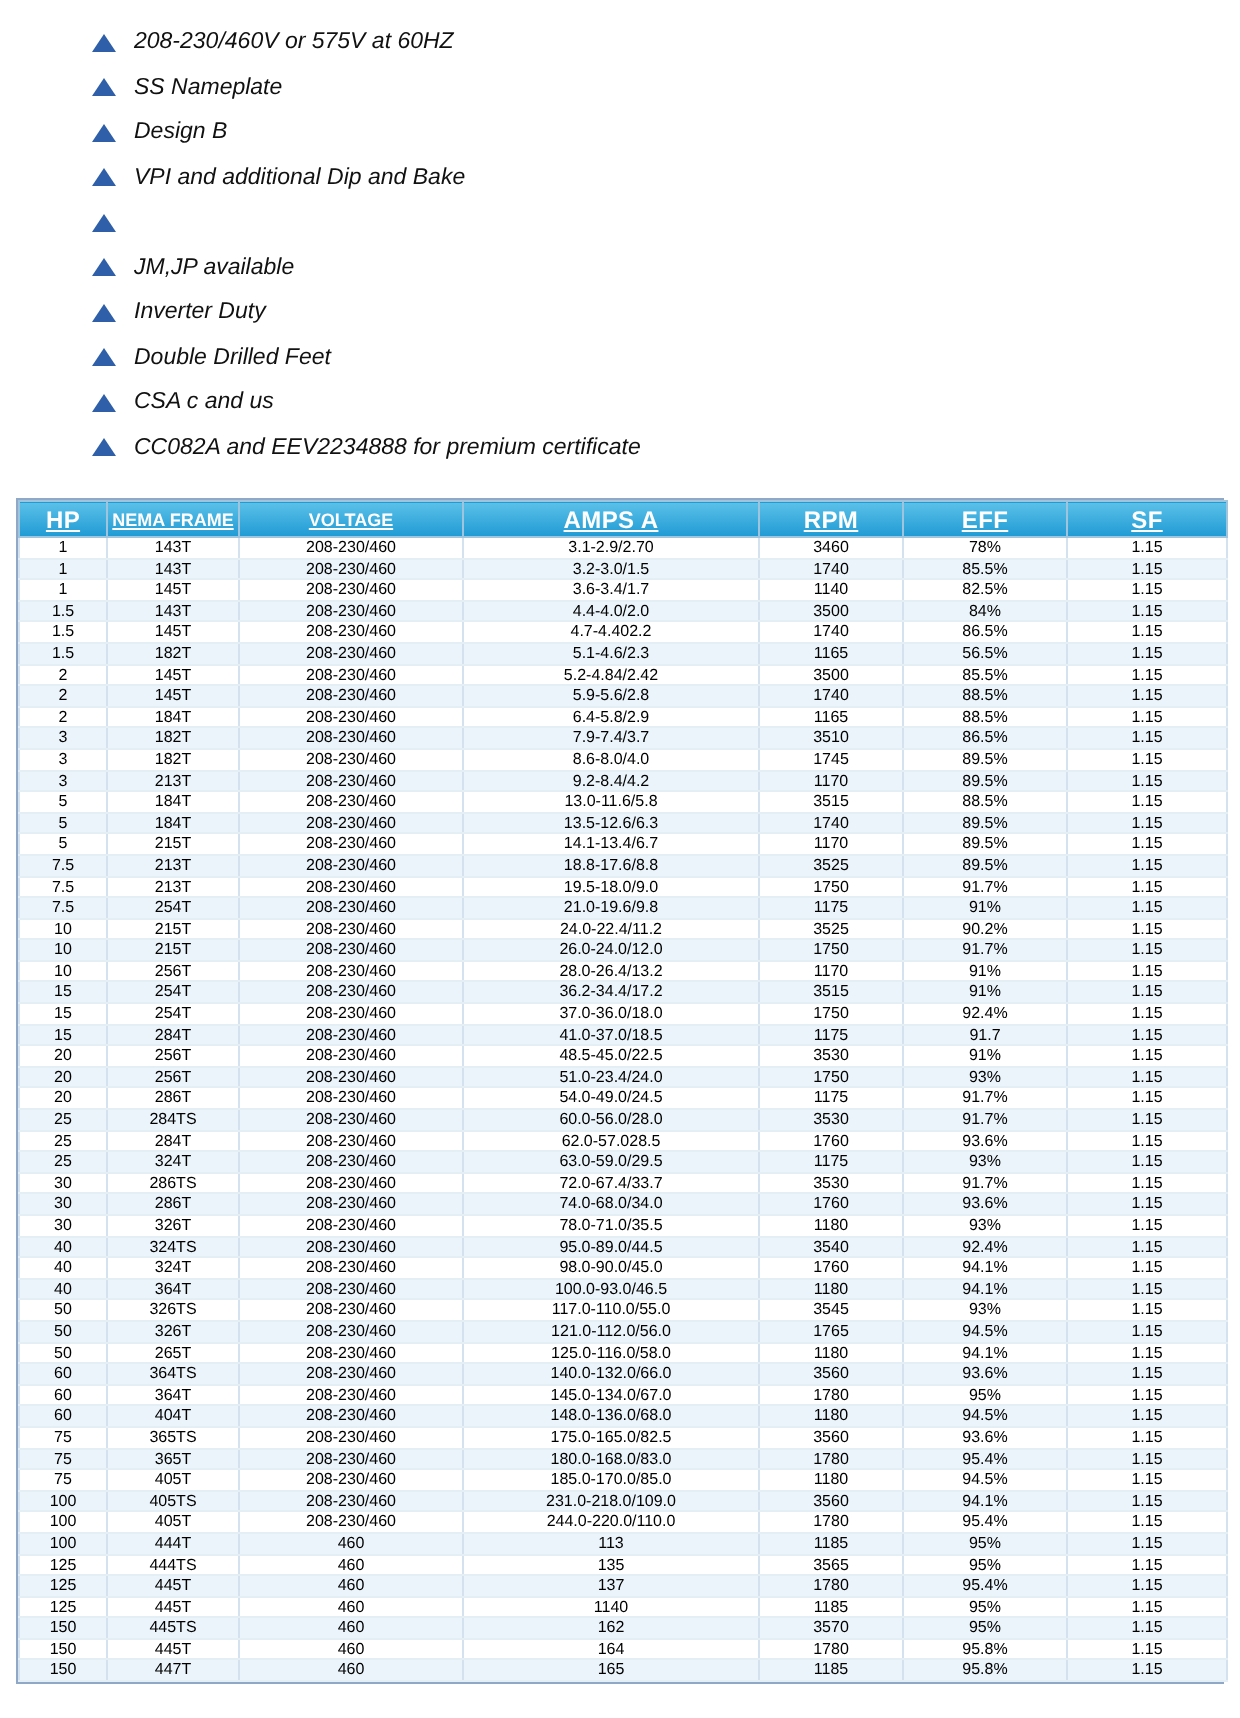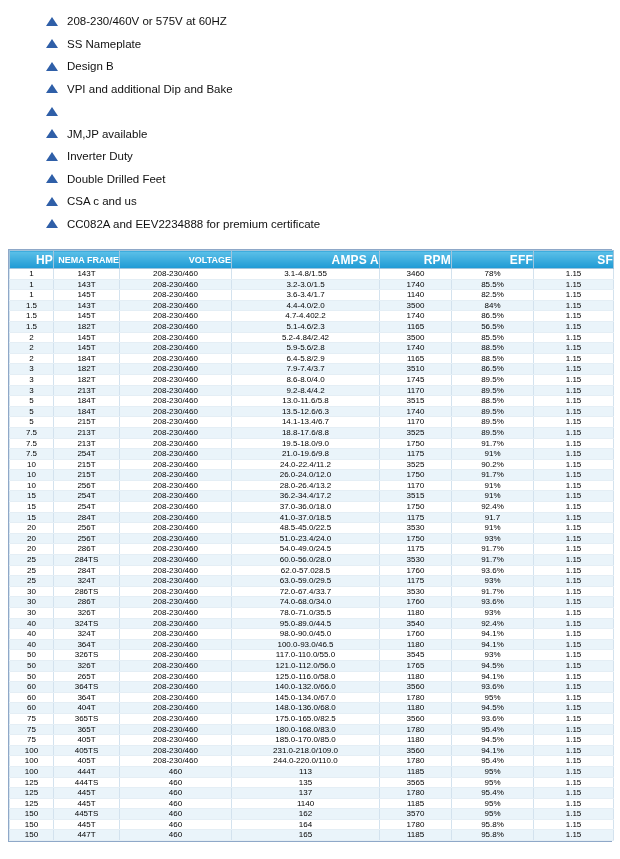--- a/index.html
+++ b/index.html
@@ -42,20 +42,21 @@
     margin-right: 9px;
     flex: 0 0 auto;
     position: relative;
     top: 0px;
   }
   .feature-text {
     font-size: 11.5px;
     color: #111111;
     line-height: 14px;
     white-space: nowrap;
+    font-style: italic;
   }
 
   
   .table-wrap {
     margin: 8px 8px 0 8px;
     border: 1px solid #8fa8c8;
     box-sizing: border-box;
   }
   table.spec {
     border-collapse: collapse;
@@ -63,23 +64,24 @@
     table-layout: fixed;
   }
   table.spec th {
     background: #37a8de;
     background: linear-gradient(#5bc0e8, #1f9ad4);
     color: #ffffff;
     font-size: 12px;
     font-weight: bold;
     height: 17px;
     border: 1px solid #9fc4dd;
-    text-align: right;
+    text-align: center;
     letter-spacing: 0.2px;
     padding: 0;
+    text-decoration: underline;
   }
   table.spec th.small {
     font-size: 9px;
     letter-spacing: 0;
   }
   table.spec td {
     font-size: 8px;
     height: 9.6px;
     line-height: 9.6px;
     border-left: 1px solid #d3e2ee;
@@ -174,21 +176,21 @@
             <th>RPM</th>
             <th>EFF</th>
             <th>SF</th>
           </tr>
       </thead>
       <tbody>
           <tr class="plain">
             <td>1</td>
             <td>143T</td>
             <td>208-230/460</td>
-            <td>3.1-4.8/1.55</td>
+            <td>3.1-2.9/2.70</td>
             <td>3460</td>
             <td>78%</td>
             <td>1.15</td>
           </tr>
           <tr class="alt">
             <td>1</td>
             <td>143T</td>
             <td>208-230/460</td>
             <td>3.2-3.0/1.5</td>
             <td>1740</td>

